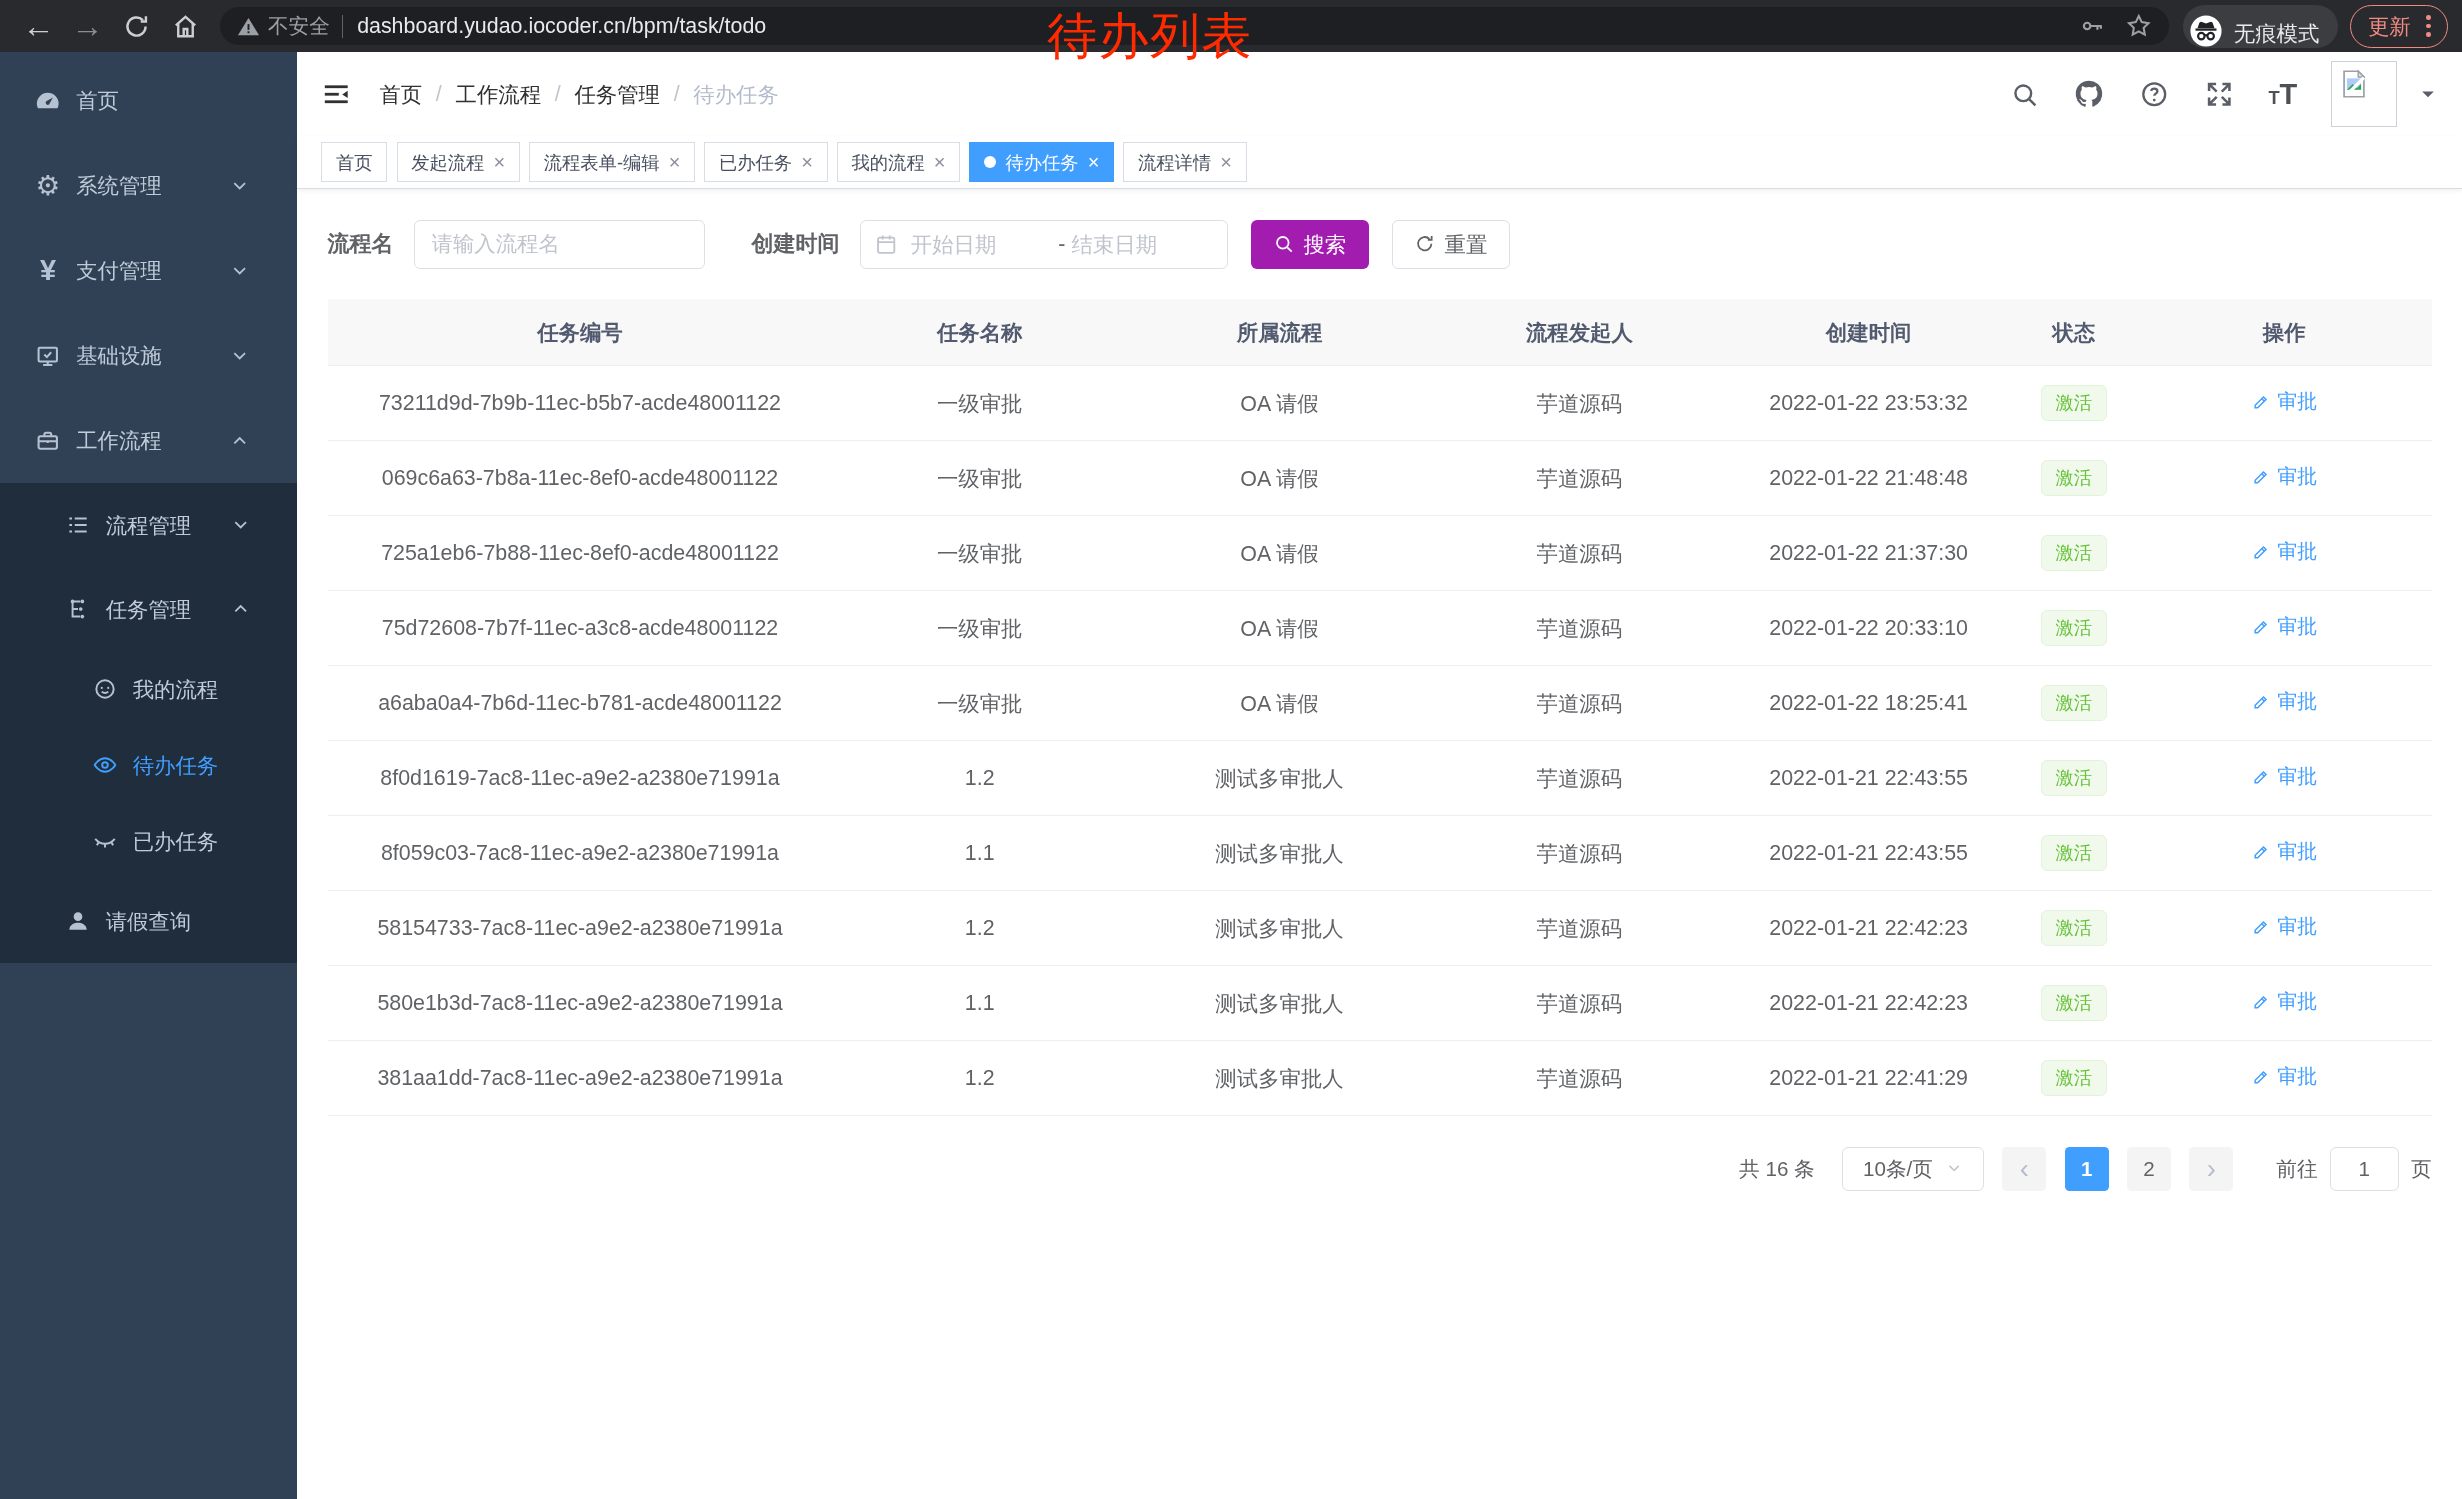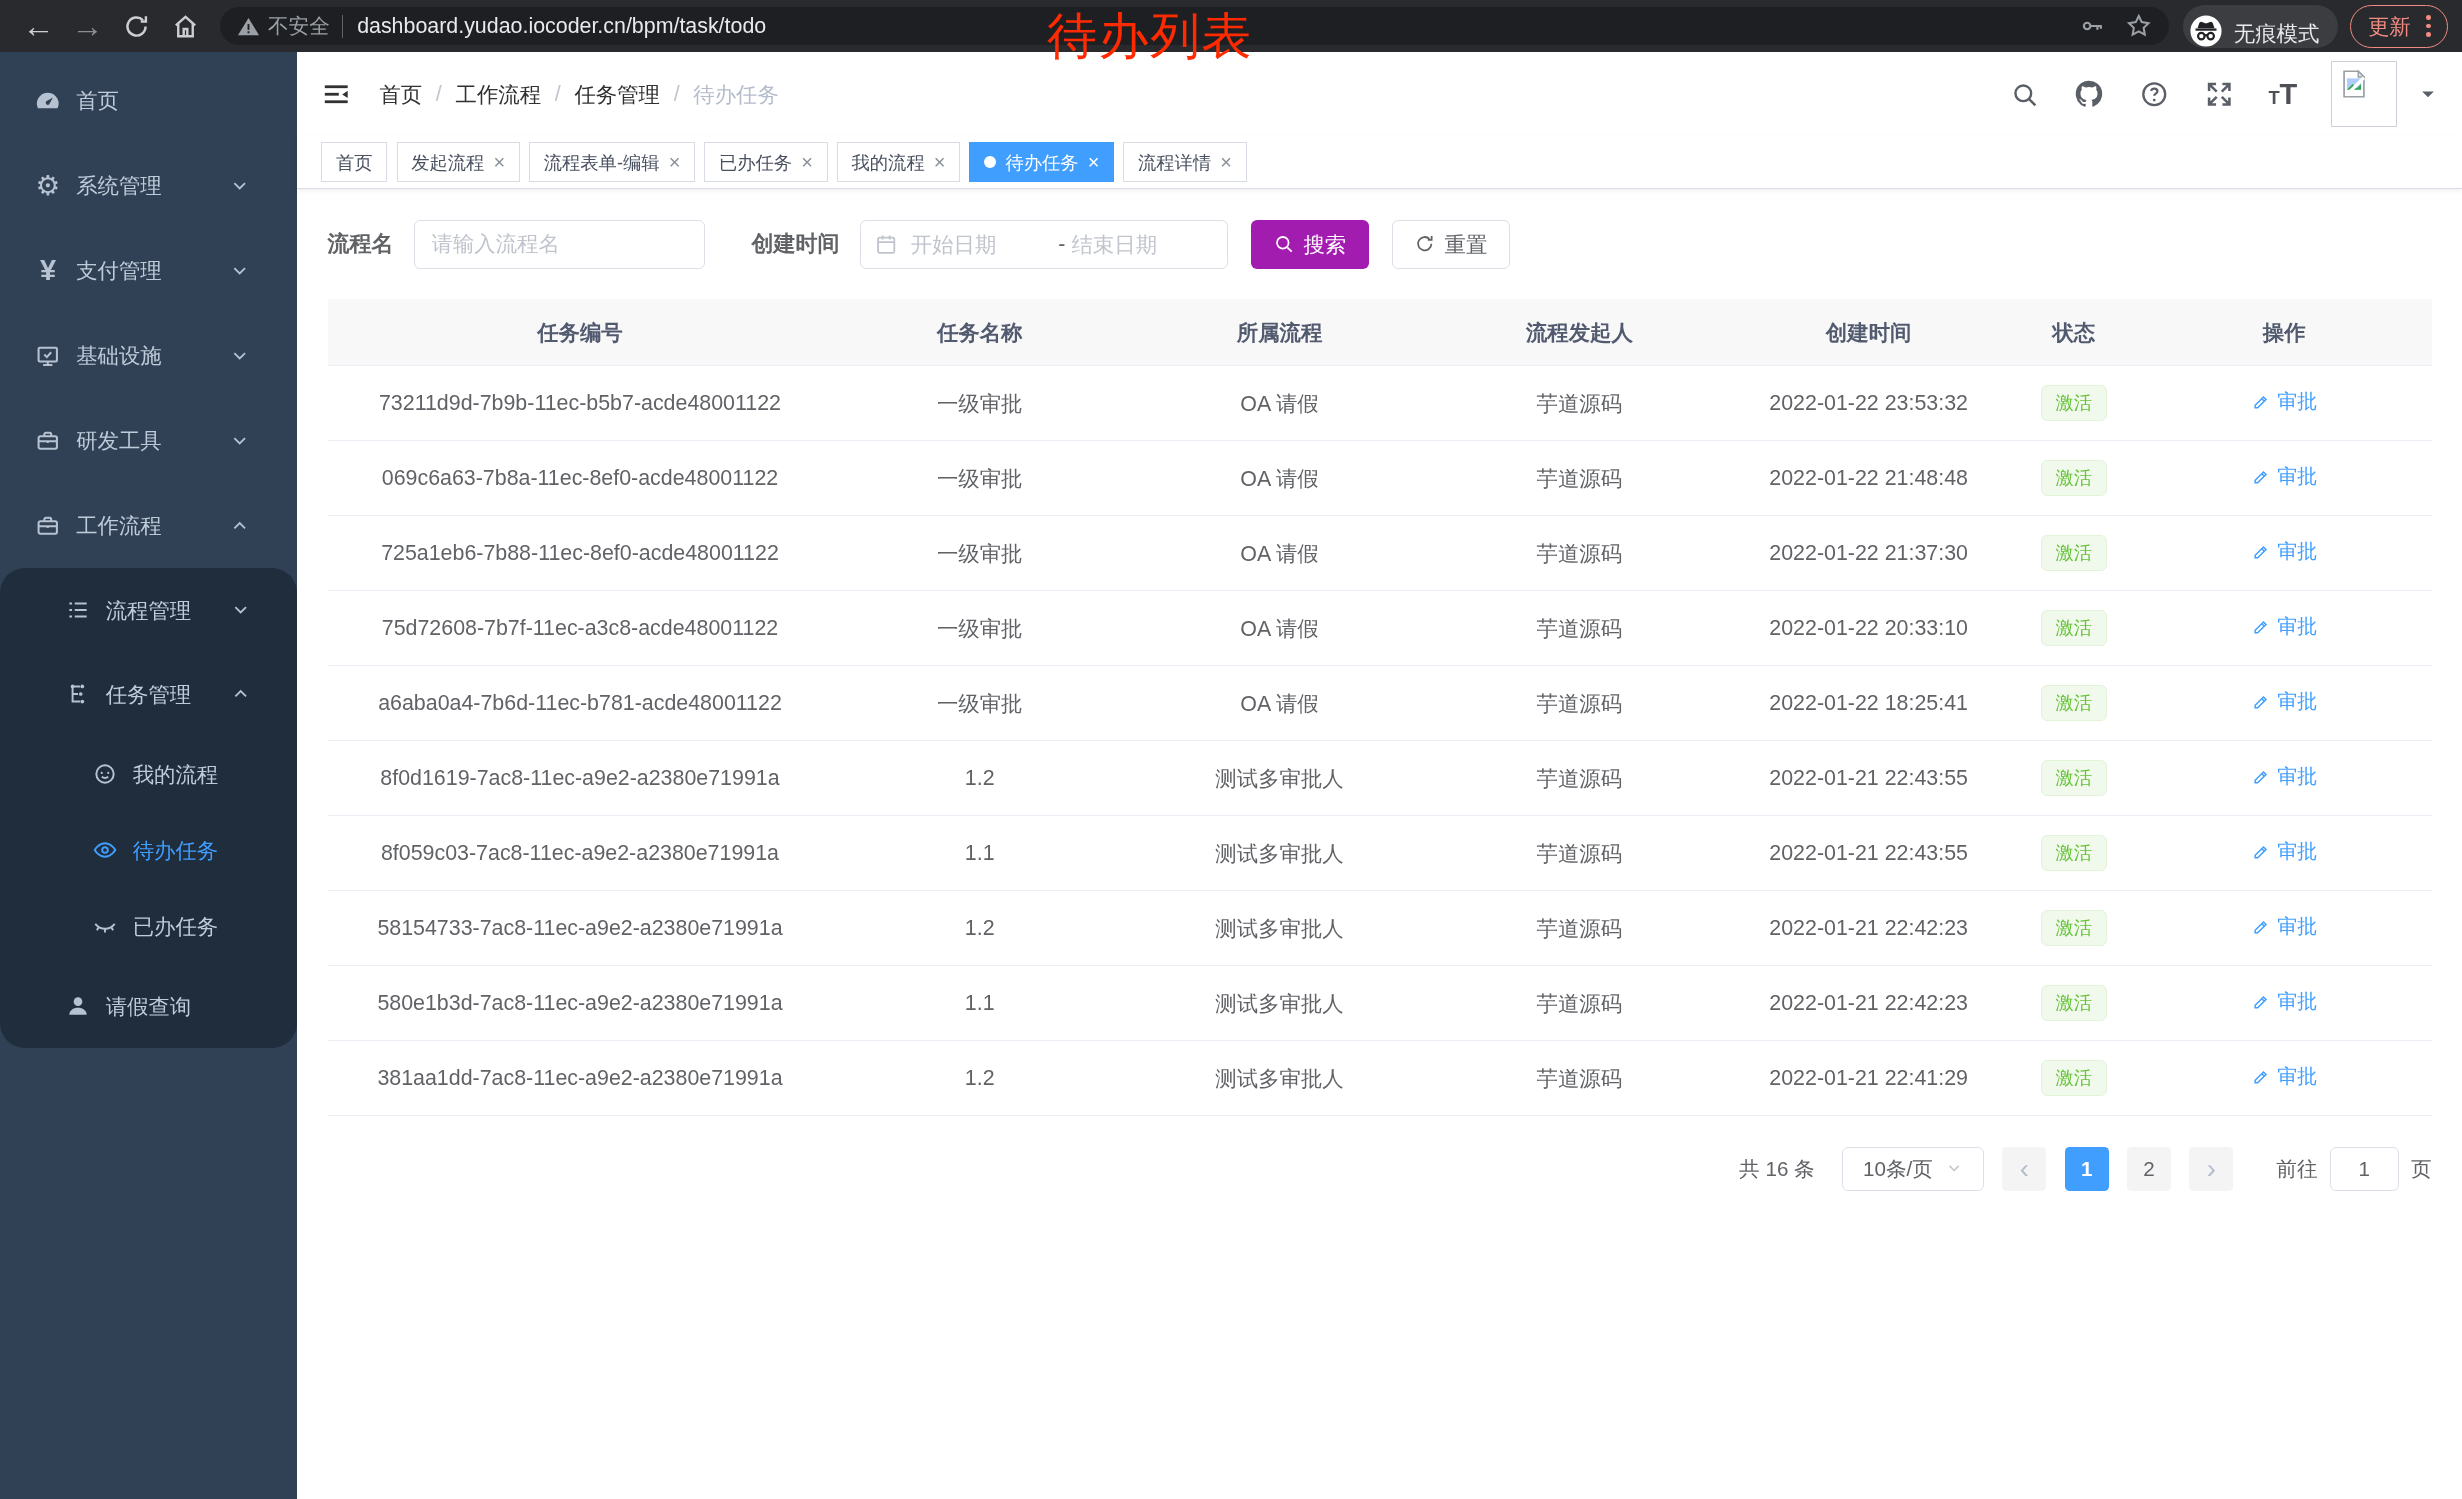--- a/index.html
+++ b/index.html
@@ -30,21 +30,21 @@
   .app { display:flex; height:1448px; }
   .sidebar { width:297px; flex:none; background:#304156; color:#bfcbd9; }
   .logo-row { height:122px; display:flex; align-items:center; padding-left:47px; gap:20px; }
   .logo-img { width:49px; height:49px; border-radius:4.6px; overflow:hidden; }
   .app-title { color:#fff; font-size:24.4px; font-weight:bold; }
   .menu { padding-top:6.1px; }
   .menu-item { display:flex; align-items:center; position:relative; font-size:21.4px; color:#bfcbd9; cursor:pointer; }
   .menu-item .chev { position:absolute; right:29px; color:#9aa5b4; }
   .mi-l1 { height:85px; padding-left:30.5px; }
   .mi-l1 .icon { width:35px; margin-right:10.7px; color:#b6c2d1; }
-  .submenu { background:#1f2d3d;border-radius:25px; }
+  .submenu { background:#1f2d3d; }
   .mi-l2 { height:84px; padding-left:61px; }
   .mi-l2 .icon { width:34px; margin-right:10.7px; color:#b6c2d1; }
   .mi-l3 { height:76px; padding-left:88px; }
   .mi-l3 .icon { width:34px; margin-right:10.7px; color:#b6c2d1; }
   .mi-l3.active { color:#409eff; }
   .mi-l3.active .icon { color:#409eff; }
   .gear-glyph { font-size:27.5px; line-height:1; }
   .yen-glyph { font-size:29px; font-weight:bold; line-height:1; }
 
   .main { flex:1; display:flex; flex-direction:column; background:#fff; min-width:0; }
@@ -218,34 +218,20 @@
             </svg>
         </span>
         <span>基础设施</span>
         <span class="chev icon">
             <svg width="21.4" height="21.4" viewBox="0 0 24 24" fill="none" stroke="currentColor" stroke-width="2">
               <path d="M6 9l6 6 6-6"></path>
             </svg>
           </span>
       </div>
 
-      <div class="menu-item mi-l1">
-        <span class="icon">
-          <svg width="27.5" height="27.5" viewBox="0 0 24 24" fill="none" stroke="currentColor" stroke-width="1.8">
-              <rect x="4" y="8" width="16" height="11" rx="1.5"></rect>
-              <path d="M9 8V6.5A1.5 1.5 0 0 1 10.5 5h3A1.5 1.5 0 0 1 15 6.5V8M4 12.5h16M12 11.5v2.5"></path>
-            </svg>
-        </span>
-        <span>研发工具</span>
-        <span class="chev icon">
-            <svg width="21.4" height="21.4" viewBox="0 0 24 24" fill="none" stroke="currentColor" stroke-width="2">
-              <path d="M6 9l6 6 6-6"></path>
-            </svg>
-          </span>
-      </div>
 
       <div class="menu-item mi-l1">
         <span class="icon">
           <svg width="27.5" height="27.5" viewBox="0 0 24 24" fill="none" stroke="currentColor" stroke-width="1.8">
               <rect x="4" y="8" width="16" height="11" rx="1.5"></rect>
               <path d="M9 8V6.5A1.5 1.5 0 0 1 10.5 5h3A1.5 1.5 0 0 1 15 6.5V8M4 12.5h16M12 11.5v2.5"></path>
             </svg>
         </span>
         <span>工作流程</span>
         <span class="chev icon">

